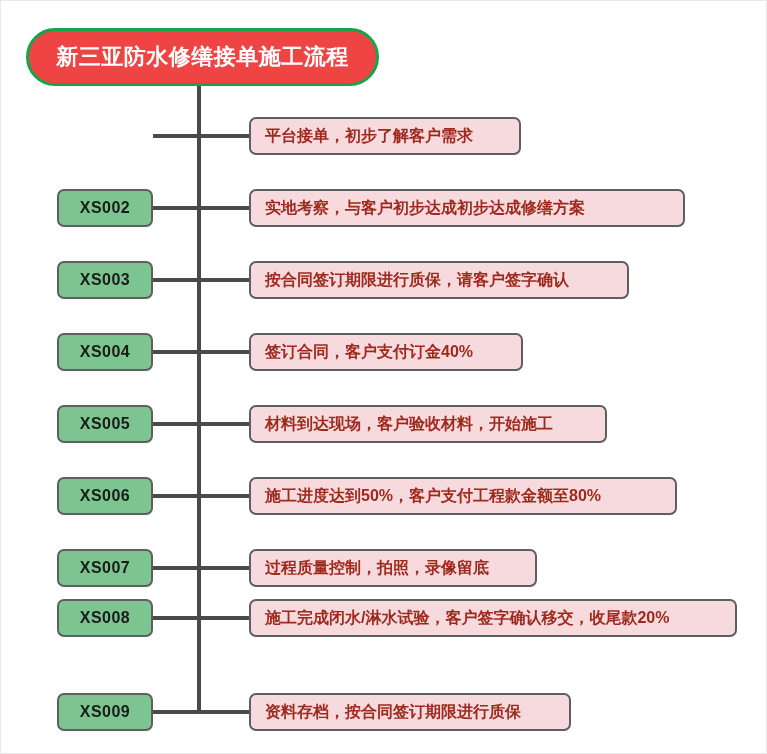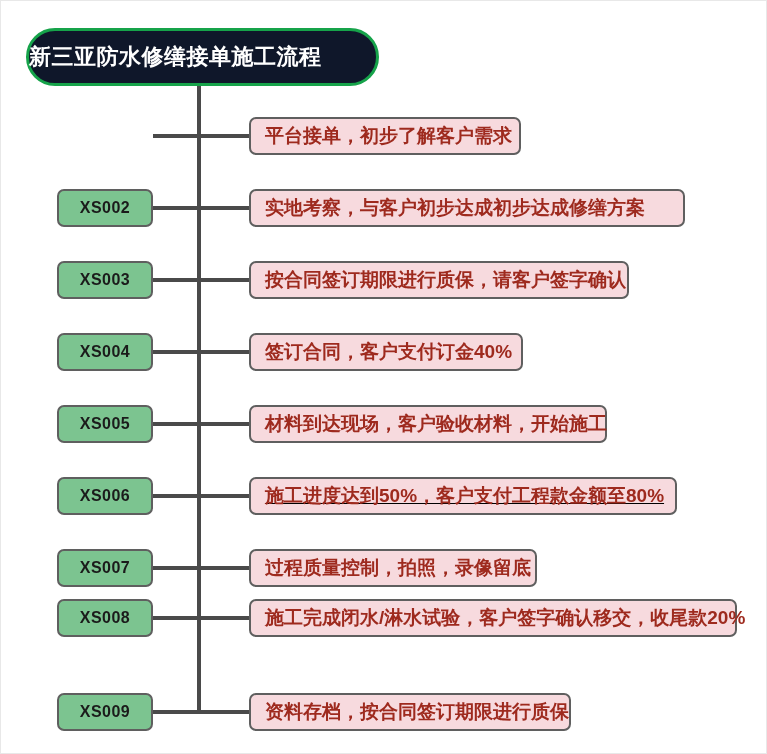--- a/index.html
+++ b/index.html
@@ -23,25 +23,26 @@
   }
 
   
   .title-node {
     position: absolute;
     left: 25px;
     top: 27px;
     width: 353px;
     height: 58px;
     box-sizing: border-box;
-    background: #0f172a;
+    background: #ef4444;
     border: 3px solid #16a34a;
     border-radius: 30px;
     display: flex;
     align-items: center;
+    justify-content: center;
   }
   .title-text {
     color: #ffffff;
     font-size: 22px;
     font-weight: bold;
     letter-spacing: 0.5px;
     white-space: nowrap;
     font-family: "Liberation Sans", "DejaVu Sans", sans-serif;
   }
 
@@ -105,21 +106,21 @@
     box-sizing: border-box;
     background: #f7dade;
     border: 2px solid #5f5f5f;
     border-radius: 7px;
     display: flex;
     align-items: center;
     padding: 0 14px;
   }
   .desc-text {
     color: #9e2a1e;
-    font-size: 19px;
+    font-size: 16px;
     font-weight: bold;
     white-space: nowrap;
     font-family: "Liberation Sans", "DejaVu Sans", sans-serif;
   }
 </style>
 </head>
 <body>
 
 <div id="canvas">
 
@@ -176,21 +177,21 @@
         <div class="desc-box" style="width: 358px;">
           <span class="desc-text">材料到达现场，客户验收材料，开始施工</span>
         </div>
       </div>
       <div class="row" style="top: 476px; width: 767px;">
         <div class="code-box">
           <span class="code-text">XS006</span>
         </div>
         <div class="connector-left"></div>
         <div class="connector-right"></div>
-        <div class="desc-box" style="width: 428px; text-decoration: underline;">
+        <div class="desc-box" style="width: 428px;">
           <span class="desc-text">施工进度达到50%，客户支付工程款金额至80%</span>
         </div>
       </div>
       <div class="row" style="top: 548px; width: 767px;">
         <div class="code-box">
           <span class="code-text">XS007</span>
         </div>
         <div class="connector-left"></div>
         <div class="connector-right"></div>
         <div class="desc-box" style="width: 288px;">

